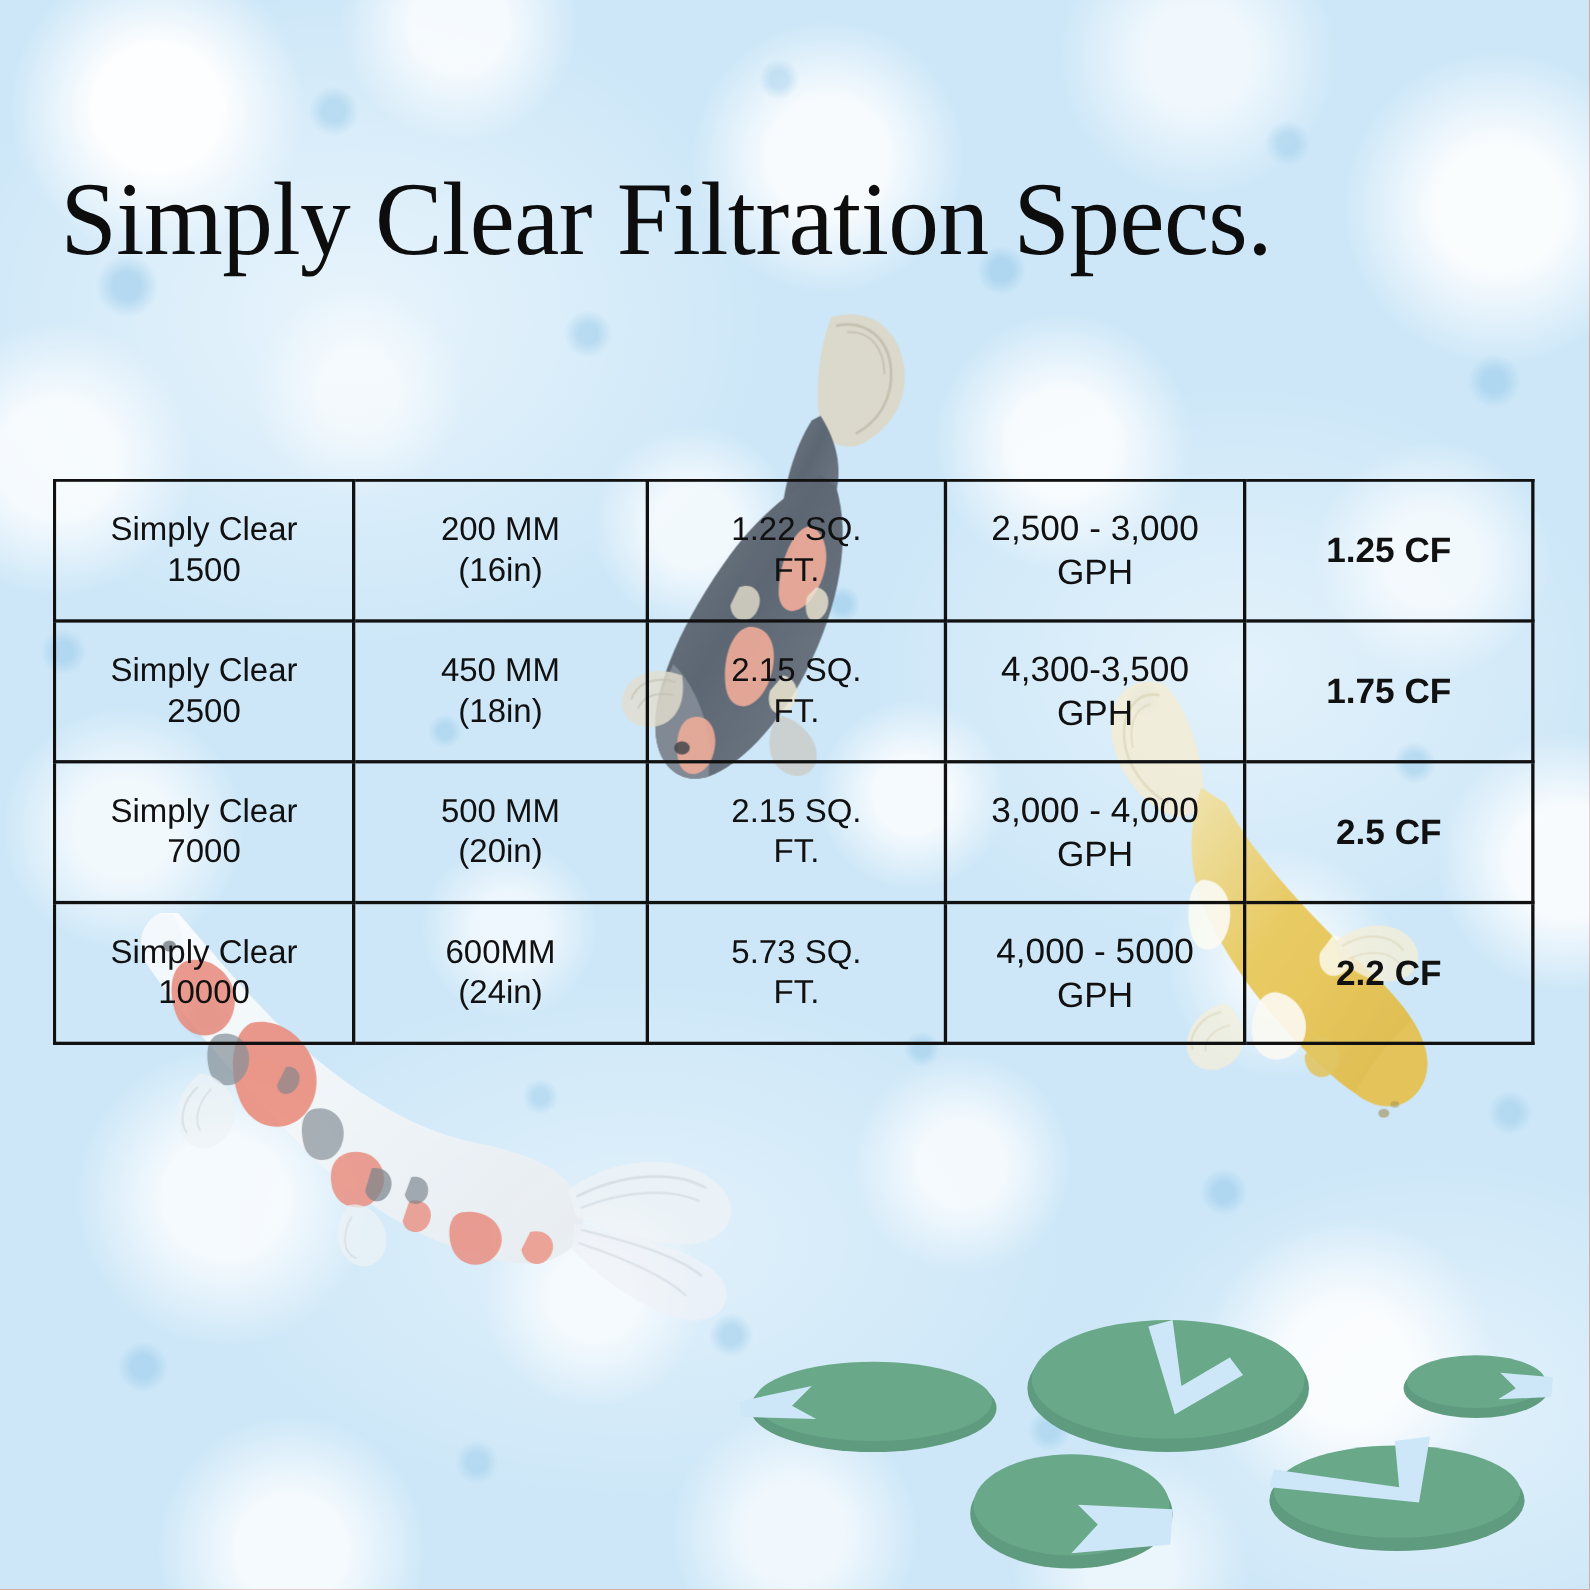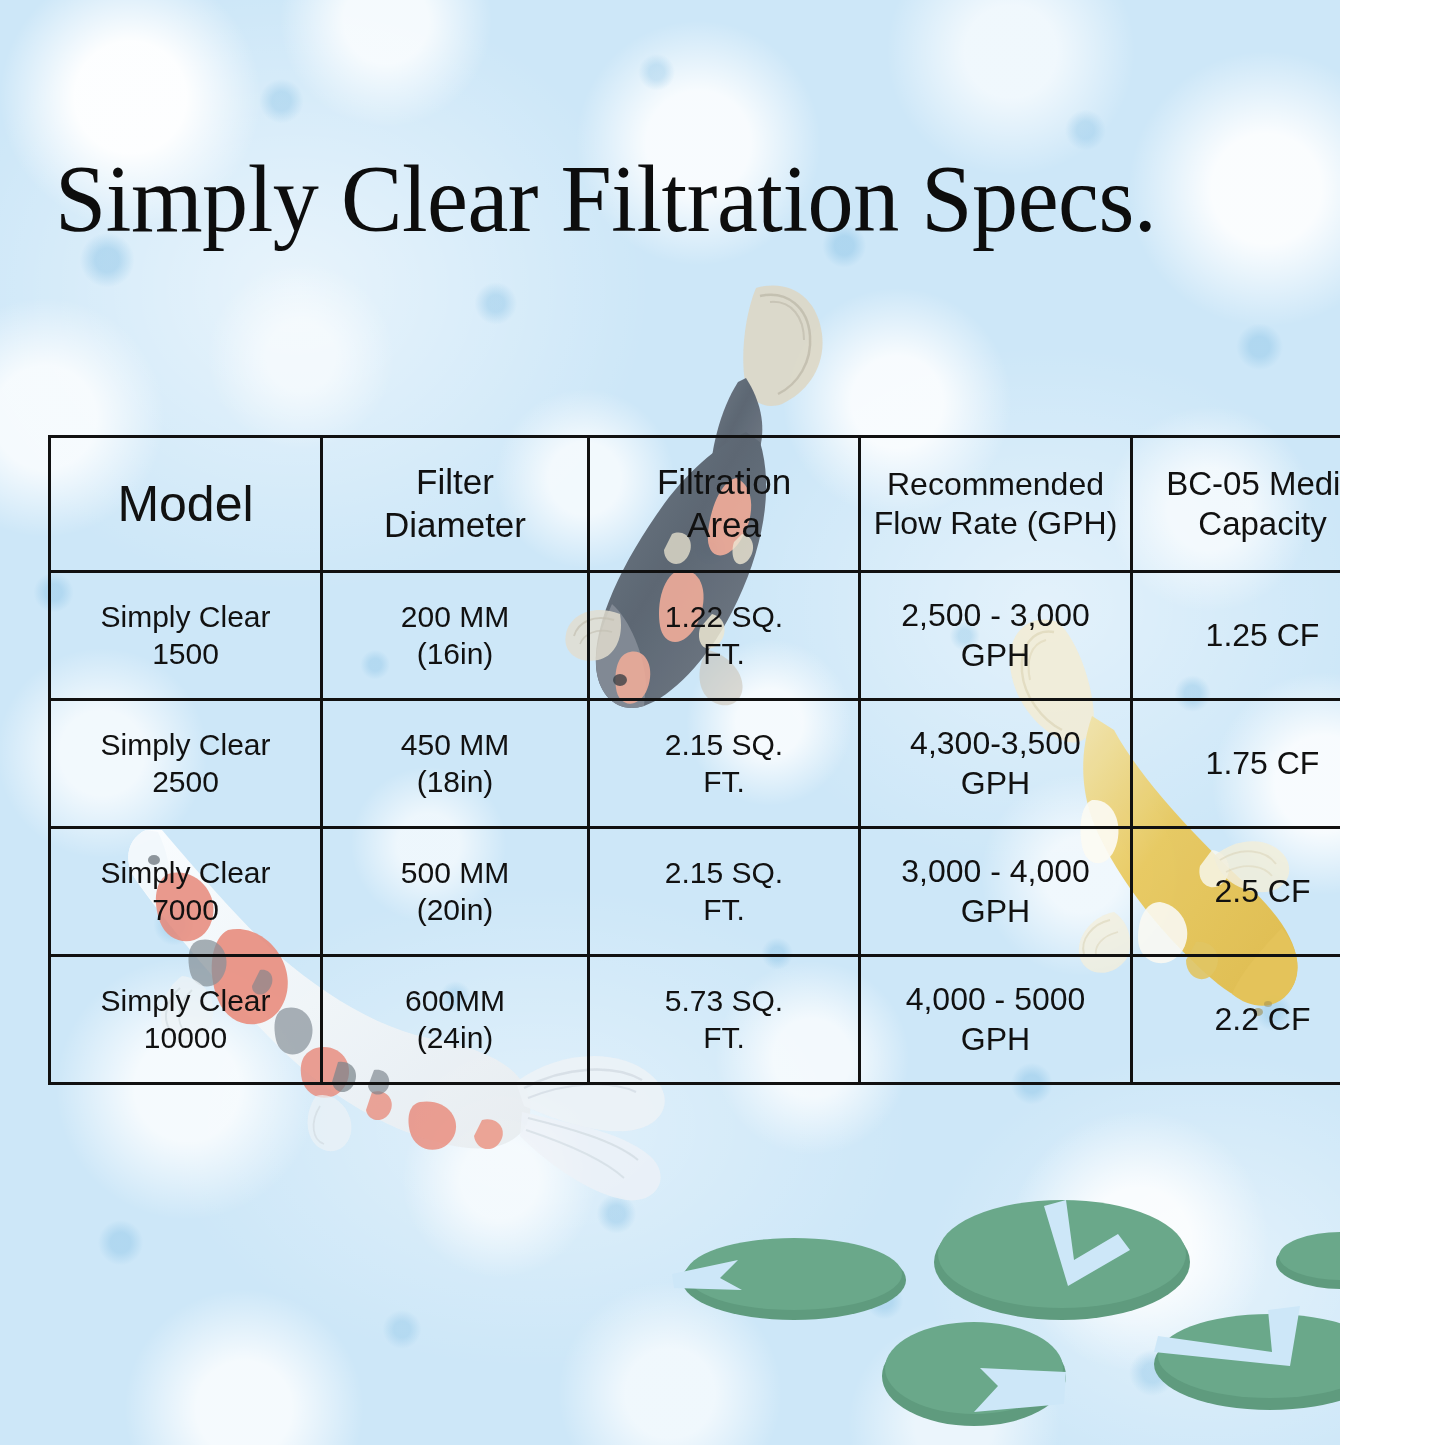--- a/index.html
+++ b/index.html
@@ -8,21 +8,21 @@
   }
   body {
     width: 1445px;
     height: 1445px;
     overflow: hidden;
     font-family: "Liberation Sans", sans-serif;
   }
 
   #poster {
     position: relative;
-    width: 1340px;
+    width: 1445px;
     height: 1445px;
     background-color: #c2410c;
     overflow: hidden;
   }
 
   
   .bg-base {
     position: absolute;
     inset: 0;
     background-color: #cde7f8;
@@ -138,21 +138,21 @@
   .col-flow   { width: 272px; }
   .col-media  { width: 262px; }
 
   .hdr-row td { height: 124px; font-size: 35px; }
   .hdr-model  { font-size: 50px !important; }
   .hdr-flow   { font-size: 32px !important; }
   .hdr-media  { font-size: 33px !important; }
 
   .data-row td { height: 117px; font-size: 30px; }
   .cell-flow  { font-size: 32px !important; }
-  .cell-media { font-size: 32px !important; }
+  .cell-media { font-size: 32px !important; font-weight: bold; }
 
   .cell-line { display: block; }
 </style>
 </head>
 <body>
 
 <div id="poster">
 
   <div class="bg-base"></div>
   <div class="bg-wash"></div>
@@ -310,39 +310,20 @@
 
   <table id="spec-table">
     <colgroup>
       <col class="col-model">
         <col class="col-diam">
         <col class="col-area">
         <col class="col-flow">
         <col class="col-media">
     </colgroup>
     <tbody>
-      <tr class="hdr-row">
-        <td class="hdr-model">Model</td>
-        <td>
-          <span class="cell-line">Filter</span>
-          <span class="cell-line">Diameter</span>
-        </td>
-        <td>
-          <span class="cell-line">Filtration</span>
-          <span class="cell-line">Area</span>
-        </td>
-        <td class="hdr-flow">
-          <span class="cell-line">Recommended</span>
-          <span class="cell-line">Flow Rate (GPH)</span>
-        </td>
-        <td class="hdr-media">
-          <span class="cell-line">BC-05 Media</span>
-          <span class="cell-line">Capacity</span>
-        </td>
-      </tr>
 
       <tr class="data-row">
         <td>
           <span class="cell-line">Simply Clear</span>
           <span class="cell-line">1500</span>
         </td>
         <td>
           <span class="cell-line">200 MM</span>
           <span class="cell-line">(16in)</span>
         </td>

